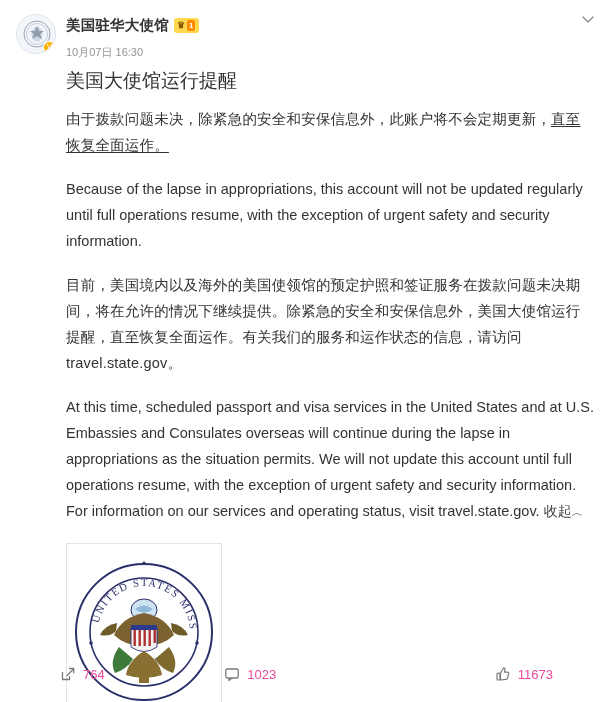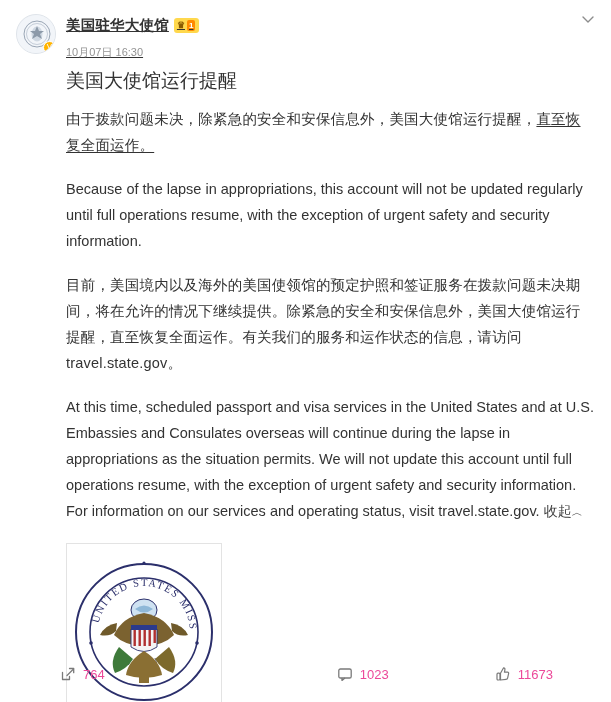--- a/index.html
+++ b/index.html
@@ -51,21 +51,21 @@
     width: 13px;
     height: 13px;
     border-radius: 50%;
     background: #ffb300;
     border: 1.5px solid #ffffff;
     color: #fff;
     font-size: 8px;
     line-height: 10px;
     text-align: center;
   }
-  .head-text { min-width: 0; padding-top: 1px; text-decoration: underline; }
+  .head-text { min-width: 0; padding-top: 1px; }
   .name-row {
     display: flex;
     align-items: center;
     gap: 5px;
     height: 20px;
   }
   .author-name {
     font-size: 14.5px;
     font-weight: bold;
     color: #333;
@@ -149,21 +149,21 @@
   }
   .action {
     flex: 1 1 0;
     display: flex;
     align-items: center;
     gap: 7px;
     color: #6b6b6b;
     font-size: 13px;
     cursor: pointer;
   }
-  .action.center { justify-content: flex-end; }
+  .action.center { justify-content: flex-start; }
   .action.right { justify-content: flex-end; padding-right: 42px; }
   .action svg { display: block; }
   .action-count { font-size: 13px; color: #ec4899; }
 </style>
 </head>
 <body>
 
 <div class="post">
 
   <div class="chevron-more">
@@ -192,21 +192,21 @@
         </span>
       </div>
       <div class="timestamp">10月07日 16:30</div>
     </div>
   </div>
 
   <div class="body-wrap">
     <div class="post-title">美国大使馆运行提醒</div>
 
     <div id="paragraphs">
-        <div class="para cn"><span>由于拨款问题未决，除紧急的安全和安保信息外，美国大使馆运行提醒，</span><u>直至恢复全面运作。</u></div>
+        <div class="para cn"><span>由于拨款问题未决，除紧急的安全和安保信息外，此账户将不会定期更新，</span><u>直至恢复全面运作。</u></div>
         <div class="para en"><span>Because of the lapse in appropriations, this account will not be updated regularly until full operations resume, with the exception of urgent safety and security information.</span></div>
         <div class="para cn"><span>目前，美国境内以及海外的美国使领馆的预定护照和签证服务在拨款问题未决期间，将在允许的情况下继续提供。除紧急的安全和安保信息外，美国大使馆运行提醒，直至恢复全面运作。有关我们的服务和运作状态的信息，请访问 travel.state.gov。</span></div>
         <div class="para en"><span>At this time, scheduled passport and visa services in the United States and at U.S. Embassies and Consulates overseas will continue during the lapse in appropriations as the situation permits. We will not update this account until full operations resume, with the exception of urgent safety and security information. For information on our services and operating status, visit travel.state.gov. </span><span class="collapse-link"><span>收起</span><span class="arrow">︿</span></span></div>
       </div>
 
     <div class="image-card">
       <svg class="seal" width="142" height="162" viewBox="0 0 142 162" aria-hidden="true">
         <rect x="0" y="0" width="142" height="162" fill="#ffffff"></rect>
         <circle cx="71" cy="81" r="68" fill="none" stroke="#2b2f6b" stroke-width="2"></circle>
         <circle cx="71" cy="81" r="54" fill="none" stroke="#2b2f6b" stroke-width="1.6"></circle>

